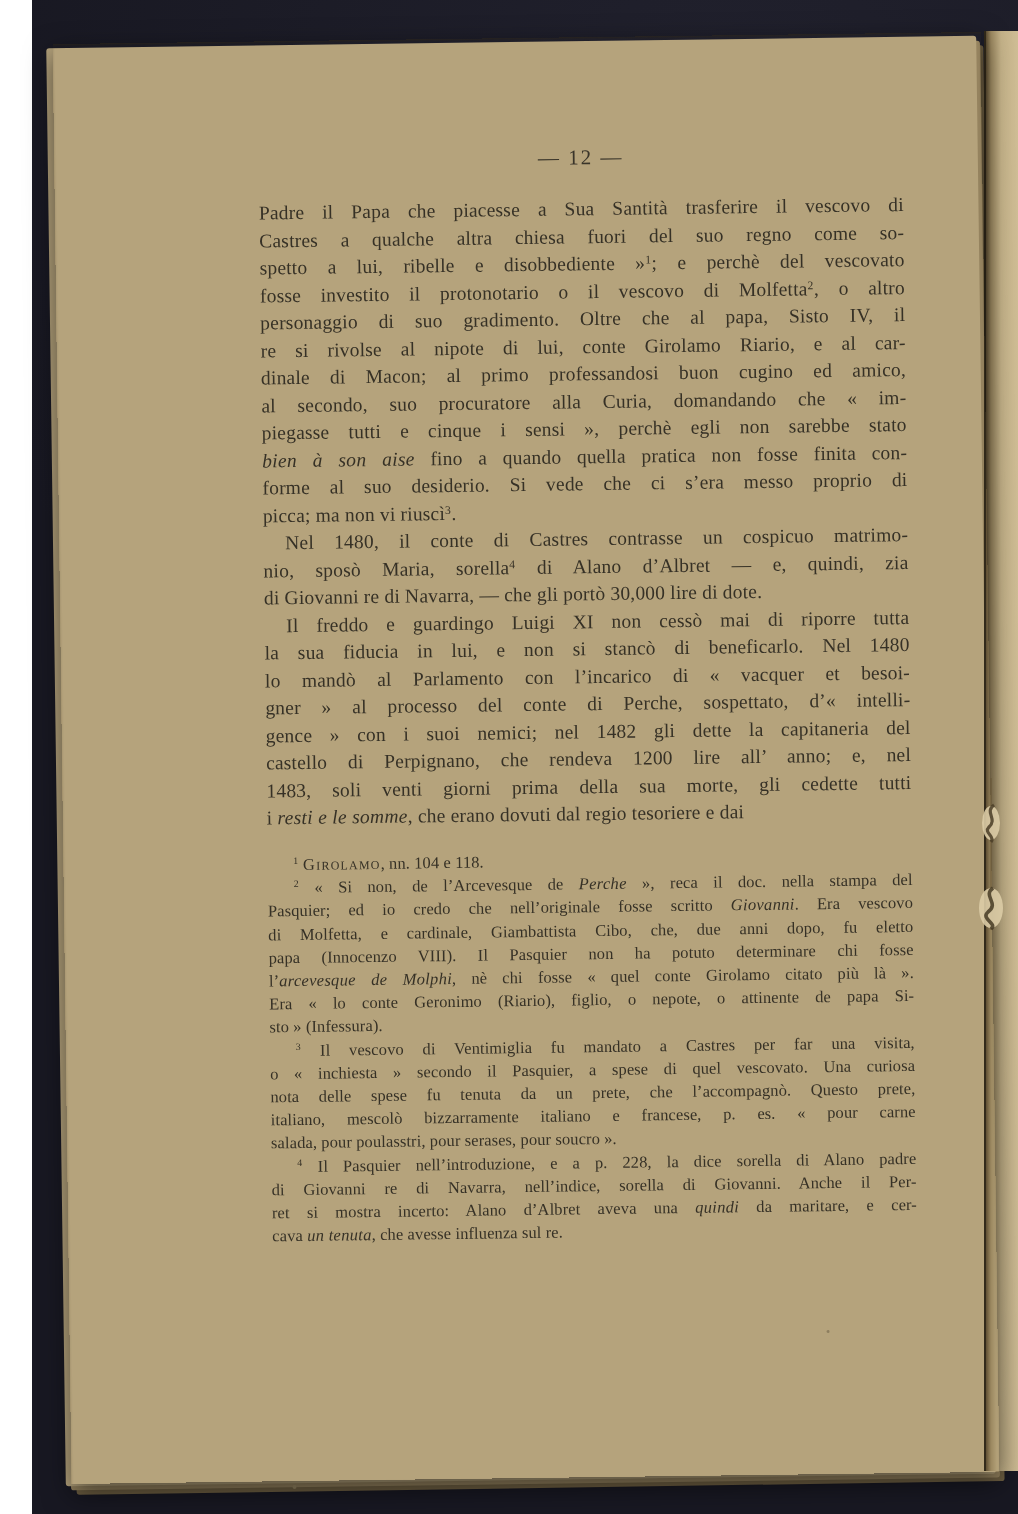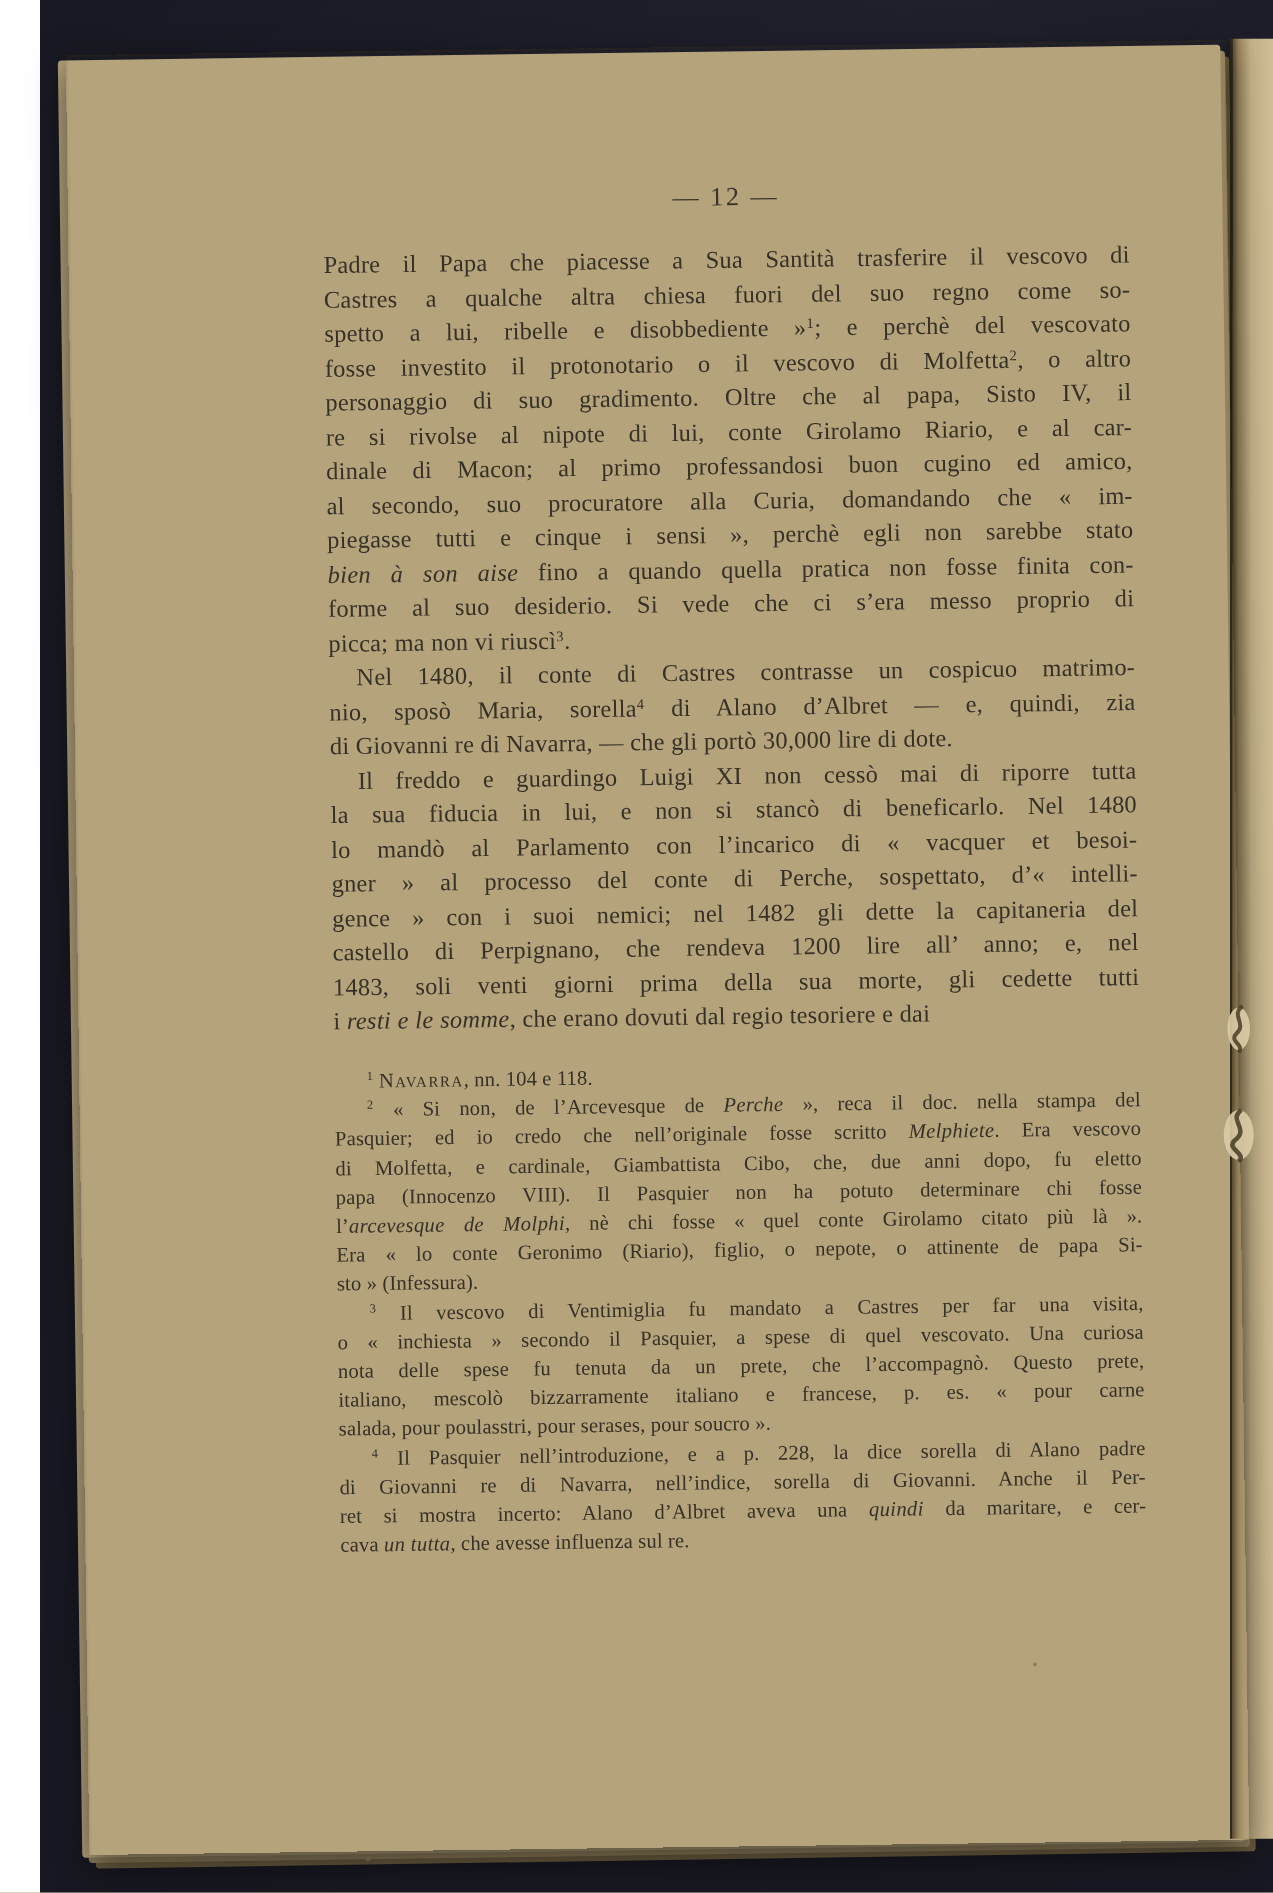--- a/index.html
+++ b/index.html
@@ -84,37 +84,37 @@
         <div class="line indent">Il freddo e guardingo Luigi XI non cessò mai di riporre tutta</div>
         <div class="line">la sua fiducia in lui, e non si stancò di beneficarlo. Nel 1480</div>
         <div class="line">lo mandò al Parlamento con l’incarico di « vacquer et besoi-</div>
         <div class="line">gner » al processo del conte di Perche, sospettato, d’« intelli-</div>
         <div class="line">gence » con i suoi nemici; nel 1482 gli dette la capitaneria del</div>
         <div class="line">castello di Perpignano, che rendeva 1200 lire all’ anno; e, nel</div>
         <div class="line">1483, soli venti giorni prima della sua morte, gli cedette tutti</div>
         <div class="line last">i <i>resti e le somme</i>, che erano dovuti dal regio tesoriere e dai</div>
       </div>
     <div class="footnotes">
-        <div class="line indent last"><sup>1</sup> <span class="sc">Navarra</span>, nn. 104 e 118.</div>
+        <div class="line indent last"><sup>1</sup> <span class="sc">Girolamo</span>, nn. 104 e 118.</div>
         <div class="line indent"><sup>2</sup> « Si non, de l’Arcevesque de <i>Perche</i> », reca il doc. nella stampa del</div>
-        <div class="line">Pasquier; ed io credo che nell’originale fosse scritto <i>Melphiete</i>. Era vescovo</div>
+        <div class="line">Pasquier; ed io credo che nell’originale fosse scritto <i>Giovanni</i>. Era vescovo</div>
         <div class="line">di Molfetta, e cardinale, Giambattista Cibo, che, due anni dopo, fu eletto</div>
         <div class="line">papa (Innocenzo VIII). Il Pasquier non ha potuto determinare chi fosse</div>
         <div class="line">l’<i>arcevesque de Molphi</i>, nè chi fosse « quel conte Girolamo citato più là ».</div>
         <div class="line">Era « lo conte Geronimo (Riario), figlio, o nepote, o attinente de papa Si-</div>
         <div class="line last">sto » (Infessura).</div>
         <div class="line indent"><sup>3</sup> Il vescovo di Ventimiglia fu mandato a Castres per far una visita,</div>
         <div class="line">o « inchiesta » secondo il Pasquier, a spese di quel vescovato. Una curiosa</div>
         <div class="line">nota delle spese fu tenuta da un prete, che l’accompagnò. Questo prete,</div>
         <div class="line">italiano, mescolò bizzarramente italiano e francese, p. es. « pour carne</div>
         <div class="line last">salada, pour poulasstri, pour serases, pour soucro ».</div>
         <div class="line indent"><sup>4</sup> Il Pasquier nell’introduzione, e a p. 228, la dice sorella di Alano padre</div>
         <div class="line">di Giovanni re di Navarra, nell’indice, sorella di Giovanni. Anche il Per-</div>
         <div class="line">ret si mostra incerto: Alano d’Albret aveva una <i>quindi</i> da maritare, e cer-</div>
-        <div class="line last">cava <i>un tutta</i>, che avesse influenza sul re.</div>
+        <div class="line last">cava <i>un tenuta</i>, che avesse influenza sul re.</div>
       </div>
     <div class="speck s1"></div>
     <div class="speck s2"></div>
   </div>
 
   <div class="gutter-thread"></div>
 
   <svg class="stitch" style="left:947px;top:802px;width:24px;height:42px;" viewBox="0 0 24 42">
     <ellipse cx="12" cy="21" rx="9" ry="17" fill="#dccca6" opacity="0.9"></ellipse>
     <path d="M15 3 C5 10 19 17 10 25 C4 31 17 34 12 40" stroke="#4a3d27" stroke-width="3.2" fill="none" opacity="0.85"></path>

